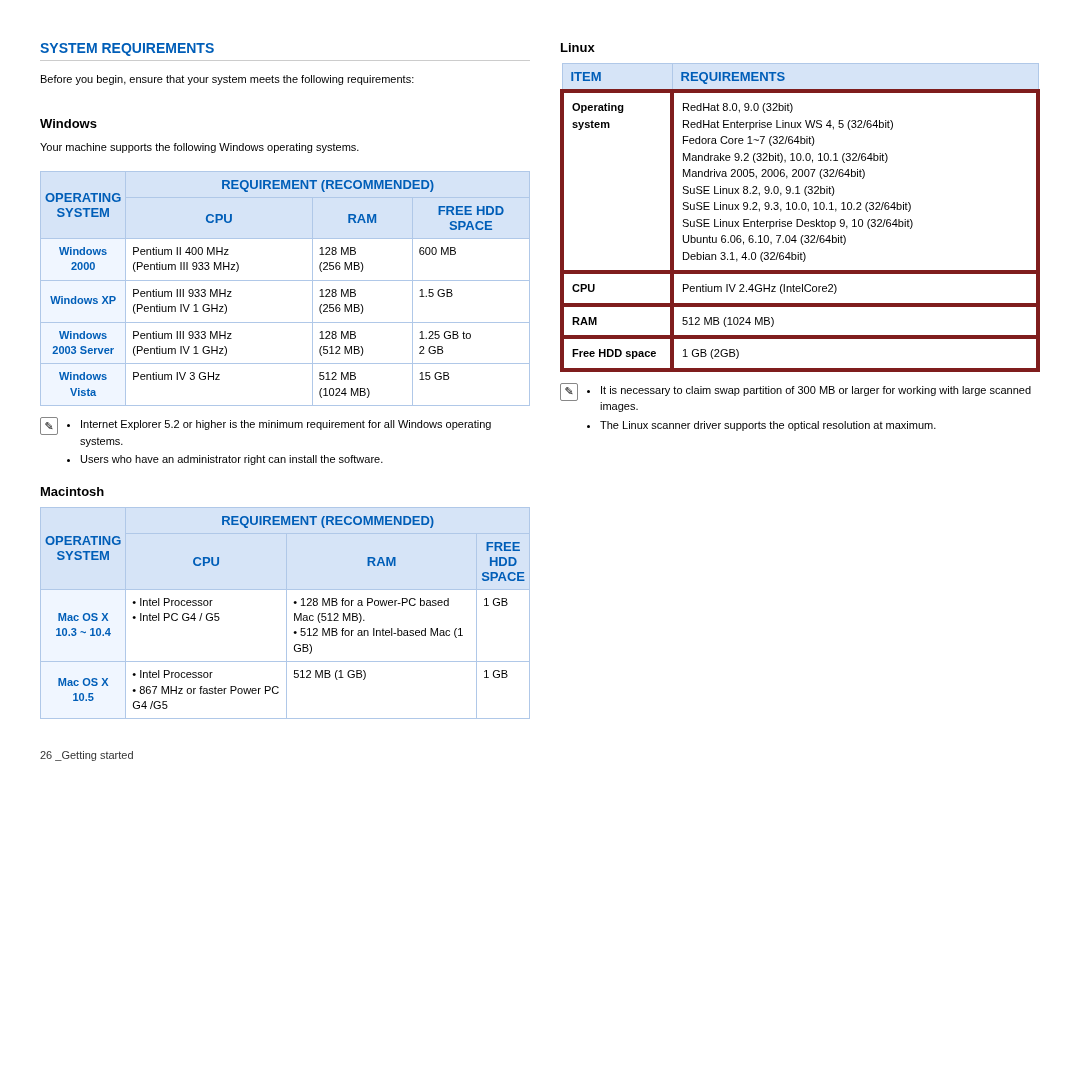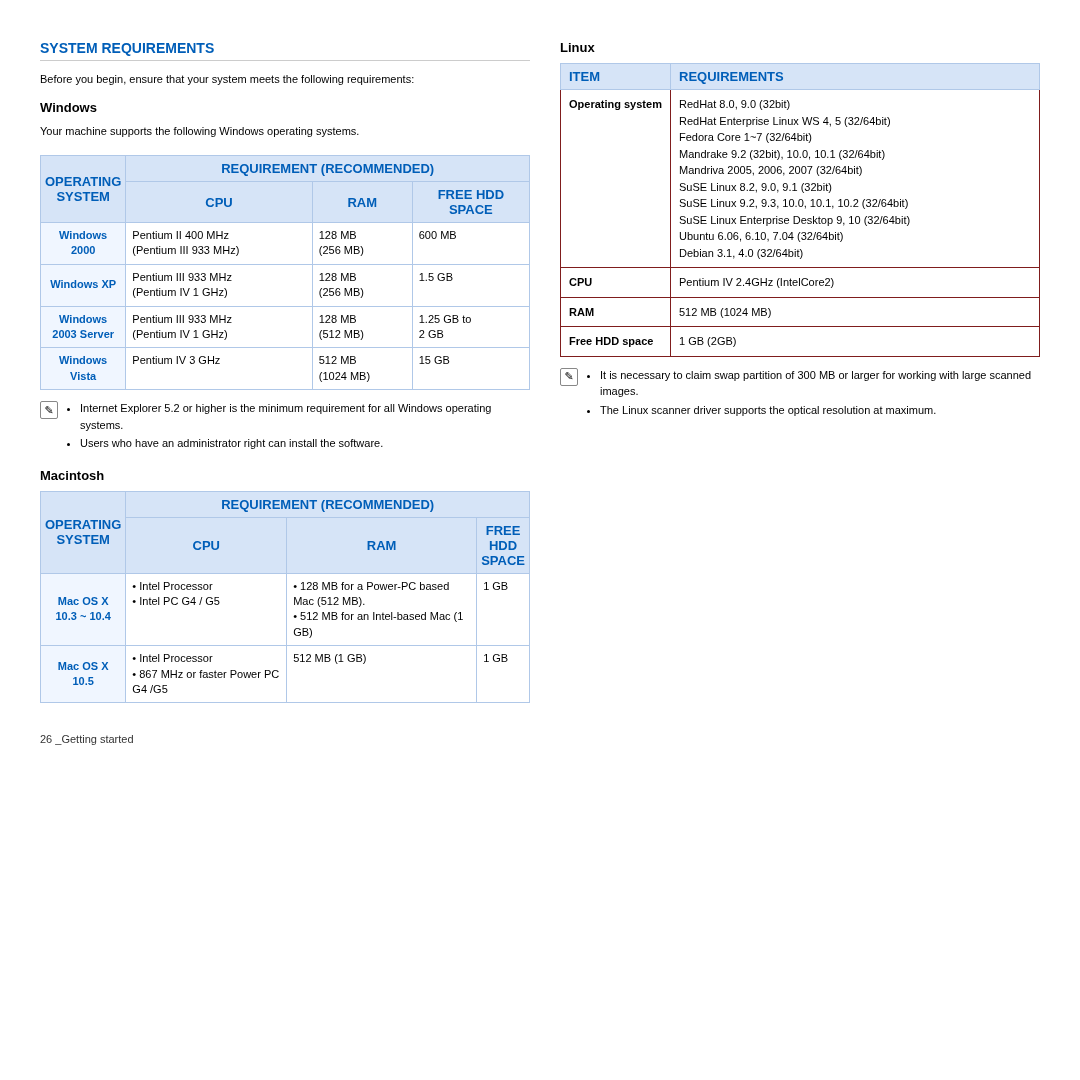--- a/index.html
+++ b/index.html
@@ -26,21 +26,21 @@
       color: #005eb8;
       font-size: 14px;
       font-weight: bold;
       text-transform: uppercase;
       border-bottom: 1px solid #ccc;
       padding-bottom: 4px;
       margin-bottom: 10px;
     }
     .intro-text {
       font-size: 11px;
-      margin-bottom: 12px;
+      margin-bottom: 28px;
       line-height: 1.5;
     }
     .subsection-title {
       font-size: 13px;
       font-weight: bold;
       margin-bottom: 8px;
     }
     .subsection-desc {
       font-size: 11px;
       margin-bottom: 16px;
@@ -118,21 +118,21 @@
     }
     .linux-table th {
       background-color: #d6e4f7;
       color: #005eb8;
       font-weight: bold;
       padding: 5px 8px;
       border: 1px solid #b0c8e8;
       text-align: left;
     }
     .linux-table td {
-      border: 1px solid #7f1d1d;
+      border: 4px solid #7f1d1d;
       padding: 6px 8px;
       vertical-align: top;
       line-height: 1.5;
     }
     .linux-item-col {
       font-weight: bold;
       width: 110px;
       vertical-align: top;
     }
     .page-footer {

